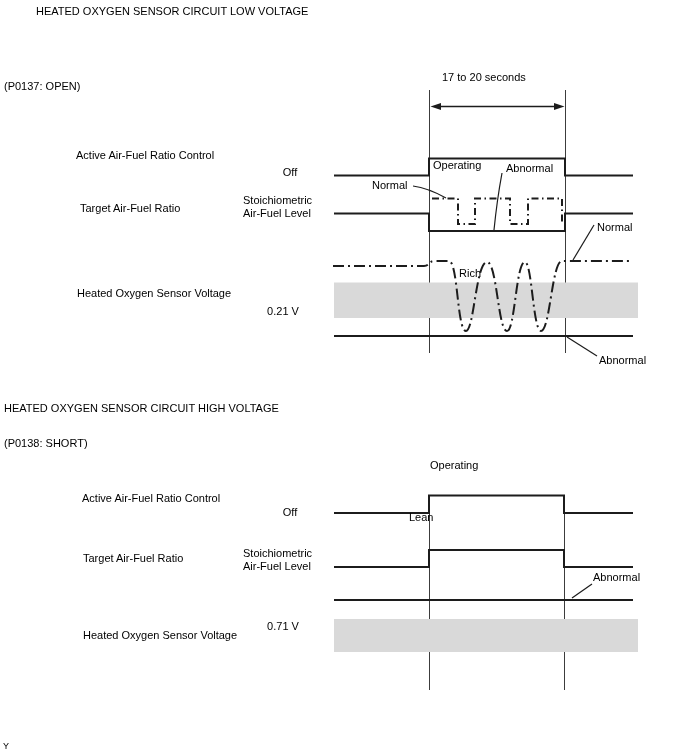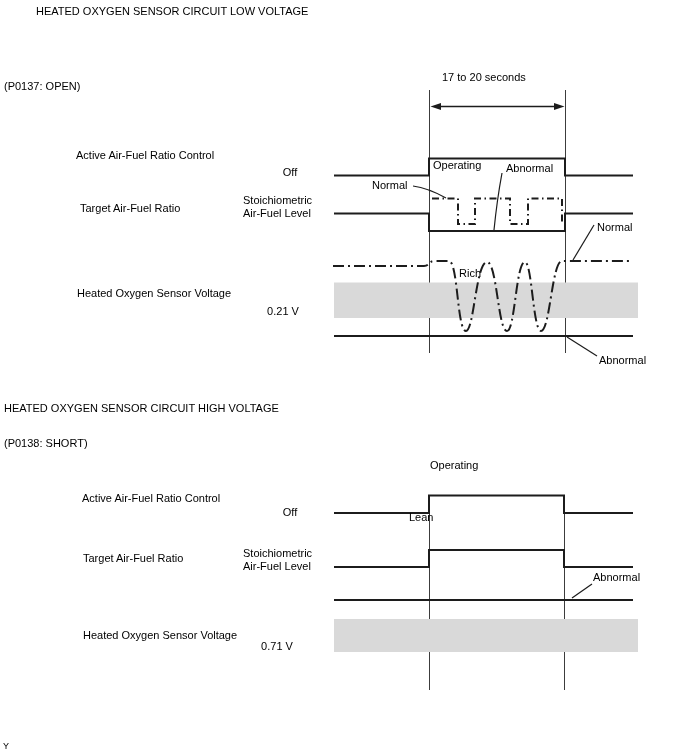--- a/index.html
+++ b/index.html
@@ -86,17 +86,17 @@
 
   <div class="lbl" style="left:82px; top:492px;">Active Air-Fuel Ratio Control</div>
   <div class="lbl right" style="left:250px; top:506px; width:80px;">Off</div>
   <div class="lbl" style="left:409px; top:511px;">Lean</div>
 
   <div class="lbl" style="left:83px; top:552px;">Target Air-Fuel Ratio</div>
   <div class="lbl two-line" style="left:243px; top:547px;"><span>Stoichiometric</span><br><span>Air-Fuel Level</span></div>
   <div class="lbl" style="left:593px; top:571px;">Abnormal</div>
 
   <div class="lbl" style="left:83px; top:629px;">Heated Oxygen Sensor Voltage</div>
-  <div class="lbl right" style="left:237px; top:620px; width:80px;margin-top:20px;">0.71 V</div>
+  <div class="lbl right" style="left:243px; top:620px; width:80px;">0.71 V</div>
 
   <div class="lbl tiny" style="left:3px; top:740px;">Y</div>
 
 </div>
 
 </body></html>

